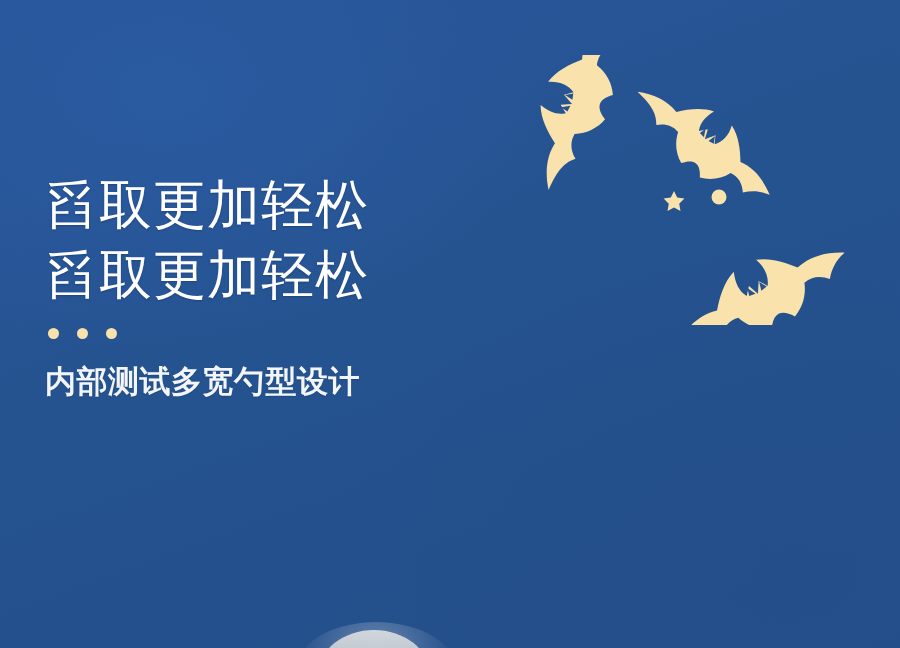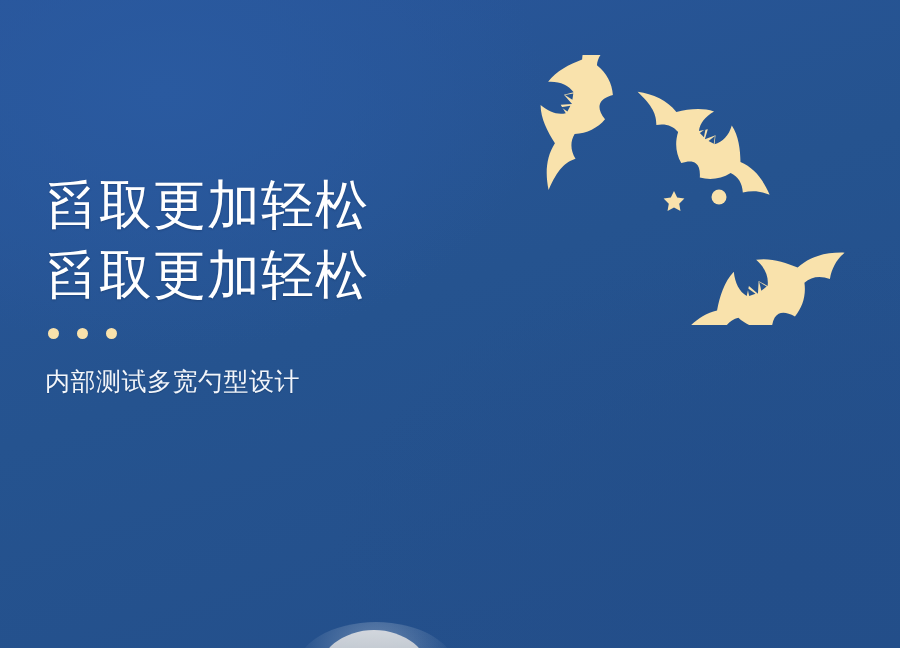--- a/index.html
+++ b/index.html
@@ -52,23 +52,23 @@
     height: 11px;
     border-radius: 50%;
     background: #F9E2AC;
   }
 
   .sub-block {
     margin-top: 22px;
   }
   .subline {
     color: #F2F5FA;
-    font-size: 25px;
+    font-size: 31px;
     line-height: 41px;
-    font-weight: 400;
+    font-weight: 700;
     letter-spacing: 0.5px;
     white-space: nowrap;
     text-shadow: 0 1px 1px rgba(10,30,60,0.22);
   }
 
   
   #bats {
     position: absolute;
     left: 505px;
     top: 55px;

